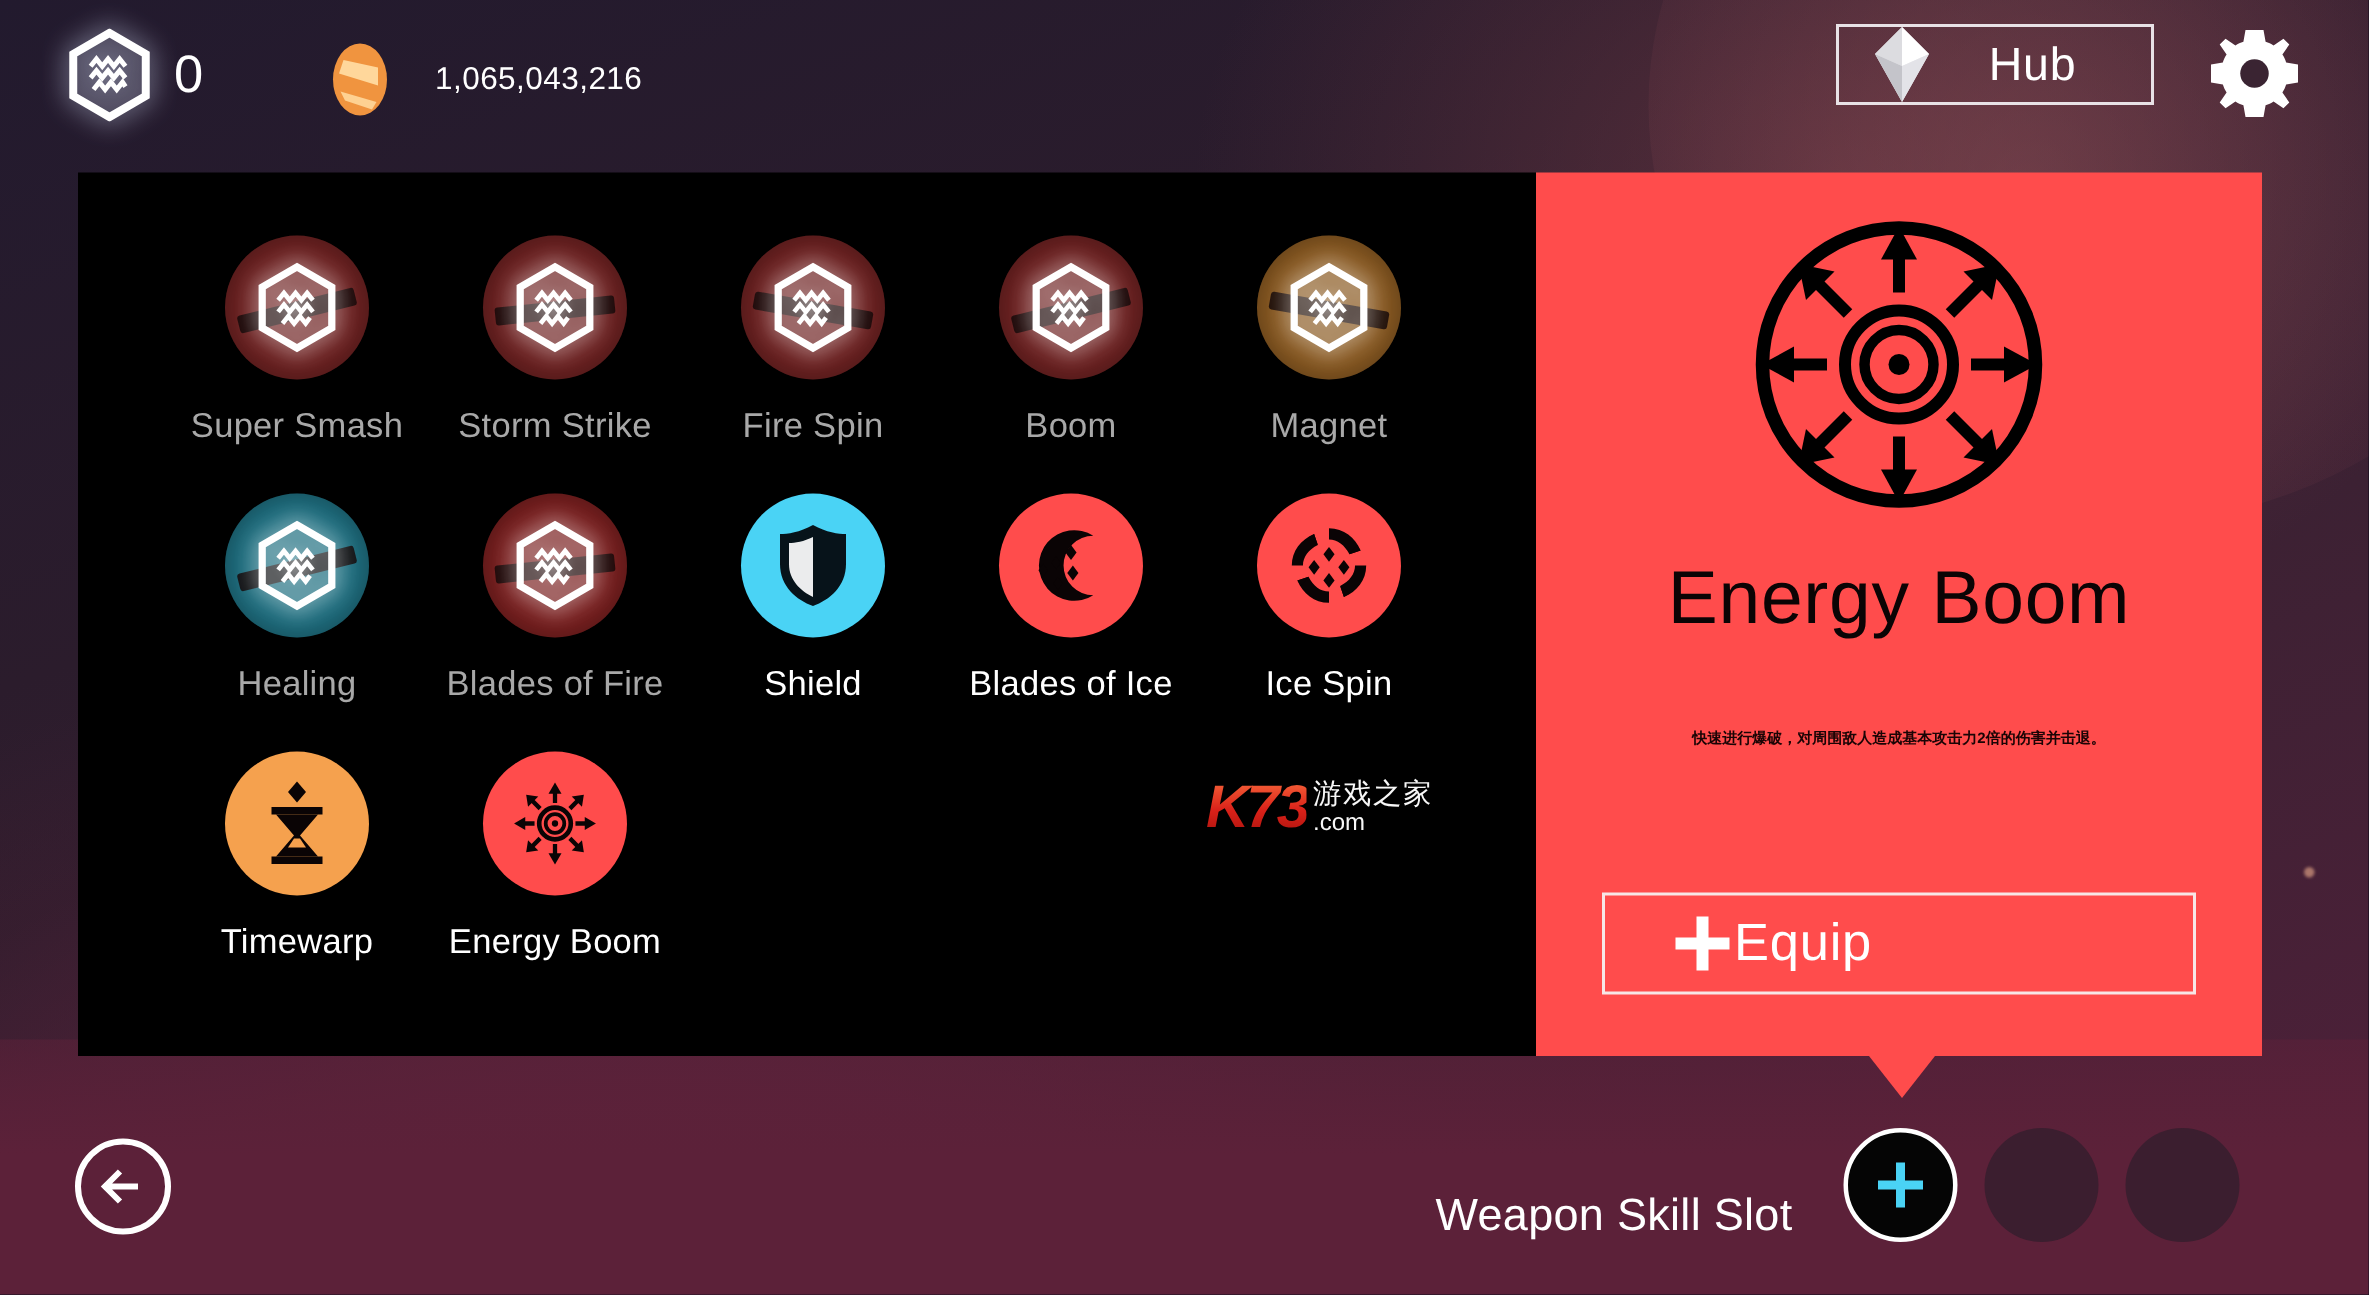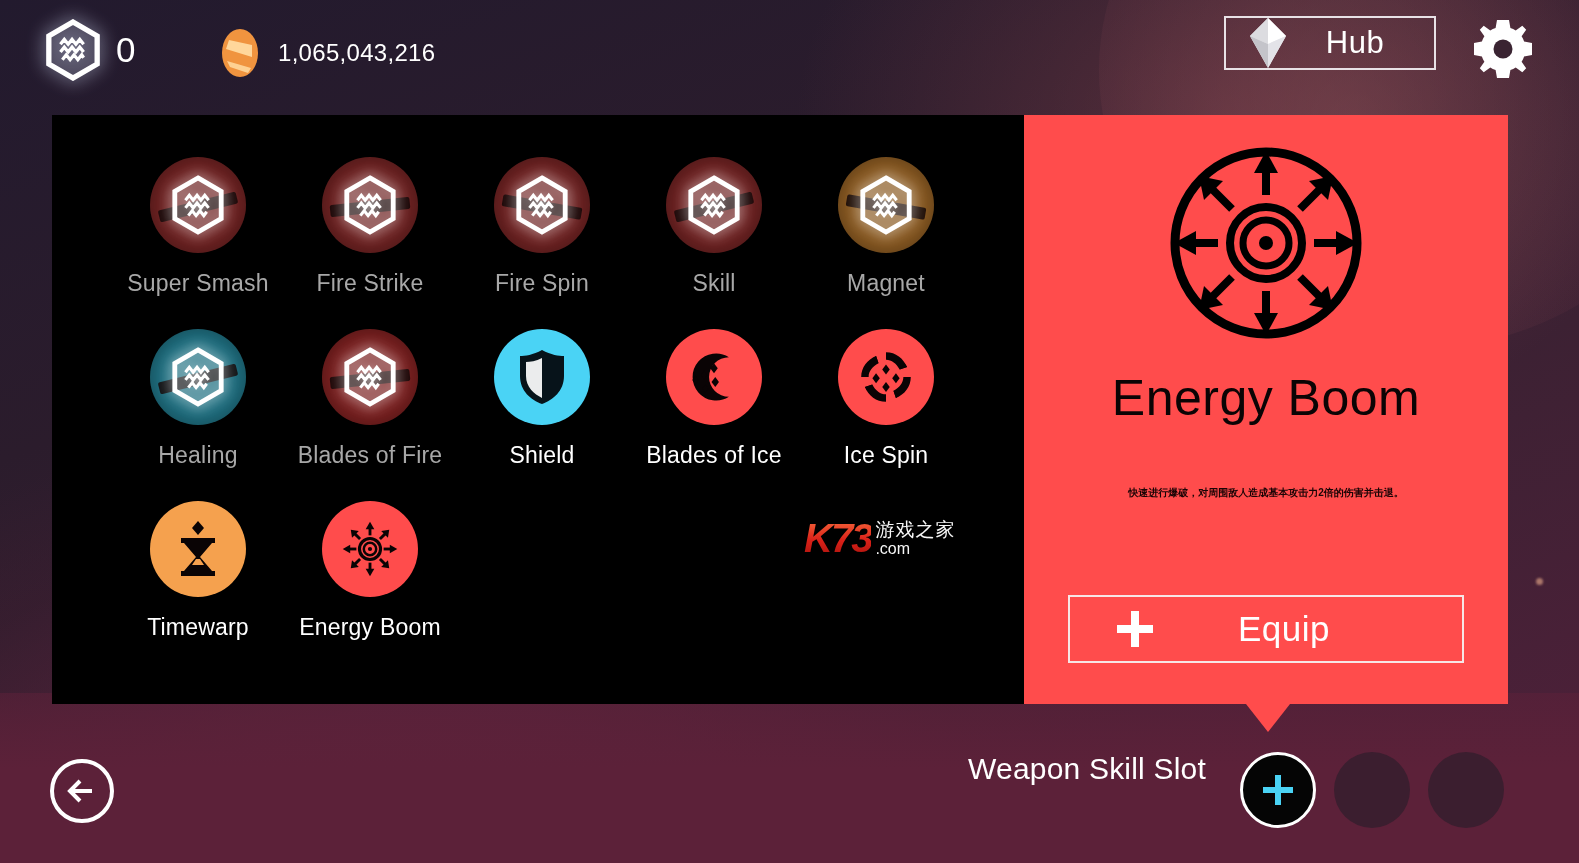--- a/index.html
+++ b/index.html
@@ -64,21 +64,21 @@
     width: 58px; height: 62px;
     filter: drop-shadow(0 0 9px rgba(220,230,255,0.85));
   }
   .hud-value {
     color: #ffffff;
     font-size: 35px;
     margin-left: 14px;
     font-weight: 400;
     letter-spacing: 0.5px;
   }
-  #hud-coin .hud-value { font-size: 24px; margin-left: 16px; letter-spacing: 0.3px; }
+  #hud-coin .hud-value { font-size: 21px; margin-left: 28px; letter-spacing: 0.3px; }
 
   .coin-icon {
     width: 44px; height: 52px;
   }
 
   #hub-button {
     position: absolute;
     right: 143px; top: 16px;
     width: 212px; height: 54px;
     border: 2px solid #e8e2e6;
@@ -234,21 +234,21 @@
     display: flex;
     align-items: center;
     cursor: pointer;
   }
   #equip-button .plus {
     width: 42px; height: 42px;
     margin-left: 44px;
   }
   #equip-button .equip-label {
     flex: 1;
-    text-align: center;
+    text-align: left;
     color: #ffffff;
     font-size: 35px;
     padding-right: 50px;
     letter-spacing: 0.5px;
   }
   #detail-pointer {
     position: absolute;
     left: 1246px; top: 704px;
     width: 0; height: 0;
     border-left: 22px solid transparent;
@@ -258,23 +258,23 @@
 
   
   #back-button {
     position: absolute;
     left: 48px; top: 757px;
     width: 68px; height: 68px;
     cursor: pointer;
   }
   #slot-row {
     position: absolute;
-    right: 75px; top: 752px;
-    display: flex;
-    align-items: flex-start;
+    right: 86px; top: 752px;
+    display: flex;
+    align-items: flex-end;
   }
   #slot-label {
     color: #ffffff;
     font-size: 30px;
     margin-right: 34px;
     letter-spacing: 0.2px;
     white-space: nowrap;
   }
   .slot {
     width: 76px; height: 76px;
@@ -361,21 +361,21 @@
       <div class="skill-cell locked">
         <div class="skill-circle" style="background: rgb(110, 34, 34); box-shadow: rgba(0, 0, 0, 0.35) 0px 0px 18px inset;">
           <div class="slash" style="transform: rotate(-6deg);"></div>
           <svg viewBox="0 0 60 64" width="58" height="62" class="lock-hex">
       <polygon points="30,4 54,18 54,46 30,60 6,46 6,18" fill="none" stroke="#ffffff" stroke-width="5"></polygon>
       <path d="M17,27 L21,22 L25,27 L29,22 L33,27 L37,22 L41,27" fill="none" stroke="#ffffff" stroke-width="3.2"></path>
       <path d="M17,35 L21,30 L25,35 L29,30 L33,35 L37,30 L41,35" fill="none" stroke="#ffffff" stroke-width="3.2"></path>
       <path d="M20,43 L24,38 L28,43 L32,38 L36,43 L39,39" fill="none" stroke="#ffffff" stroke-width="3.2"></path>
           </svg>
         </div>
-        <div class="skill-label">Fire Strike</div>
+        <div class="skill-label">Storm Strike</div>
       </div>
       <div class="skill-cell locked">
         <div class="skill-circle" style="background: rgb(110, 34, 34); box-shadow: rgba(0, 0, 0, 0.35) 0px 0px 18px inset;">
           <div class="slash" style="transform: rotate(10deg);"></div>
           <svg viewBox="0 0 60 64" width="58" height="62" class="lock-hex">
       <polygon points="30,4 54,18 54,46 30,60 6,46 6,18" fill="none" stroke="#ffffff" stroke-width="5"></polygon>
       <path d="M17,27 L21,22 L25,27 L29,22 L33,27 L37,22 L41,27" fill="none" stroke="#ffffff" stroke-width="3.2"></path>
       <path d="M17,35 L21,30 L25,35 L29,30 L33,35 L37,30 L41,35" fill="none" stroke="#ffffff" stroke-width="3.2"></path>
       <path d="M20,43 L24,38 L28,43 L32,38 L36,43 L39,39" fill="none" stroke="#ffffff" stroke-width="3.2"></path>
           </svg>
@@ -385,21 +385,21 @@
       <div class="skill-cell locked">
         <div class="skill-circle" style="background: rgb(110, 34, 34); box-shadow: rgba(0, 0, 0, 0.35) 0px 0px 18px inset;">
           <div class="slash" style="transform: rotate(-14deg);"></div>
           <svg viewBox="0 0 60 64" width="58" height="62" class="lock-hex">
       <polygon points="30,4 54,18 54,46 30,60 6,46 6,18" fill="none" stroke="#ffffff" stroke-width="5"></polygon>
       <path d="M17,27 L21,22 L25,27 L29,22 L33,27 L37,22 L41,27" fill="none" stroke="#ffffff" stroke-width="3.2"></path>
       <path d="M17,35 L21,30 L25,35 L29,30 L33,35 L37,30 L41,35" fill="none" stroke="#ffffff" stroke-width="3.2"></path>
       <path d="M20,43 L24,38 L28,43 L32,38 L36,43 L39,39" fill="none" stroke="#ffffff" stroke-width="3.2"></path>
           </svg>
         </div>
-        <div class="skill-label">Skill</div>
+        <div class="skill-label">Boom</div>
       </div>
       <div class="skill-cell locked">
         <div class="skill-circle" style="background: rgb(138, 90, 34); box-shadow: rgba(0, 0, 0, 0.35) 0px 0px 18px inset;">
           <div class="slash" style="transform: rotate(10deg);"></div>
           <svg viewBox="0 0 60 64" width="58" height="62" class="lock-hex">
       <polygon points="30,4 54,18 54,46 30,60 6,46 6,18" fill="none" stroke="#ffffff" stroke-width="5"></polygon>
       <path d="M17,27 L21,22 L25,27 L29,22 L33,27 L37,22 L41,27" fill="none" stroke="#ffffff" stroke-width="3.2"></path>
       <path d="M17,35 L21,30 L25,35 L29,30 L33,35 L37,30 L41,35" fill="none" stroke="#ffffff" stroke-width="3.2"></path>
       <path d="M20,43 L24,38 L28,43 L32,38 L36,43 L39,39" fill="none" stroke="#ffffff" stroke-width="3.2"></path>
           </svg>

